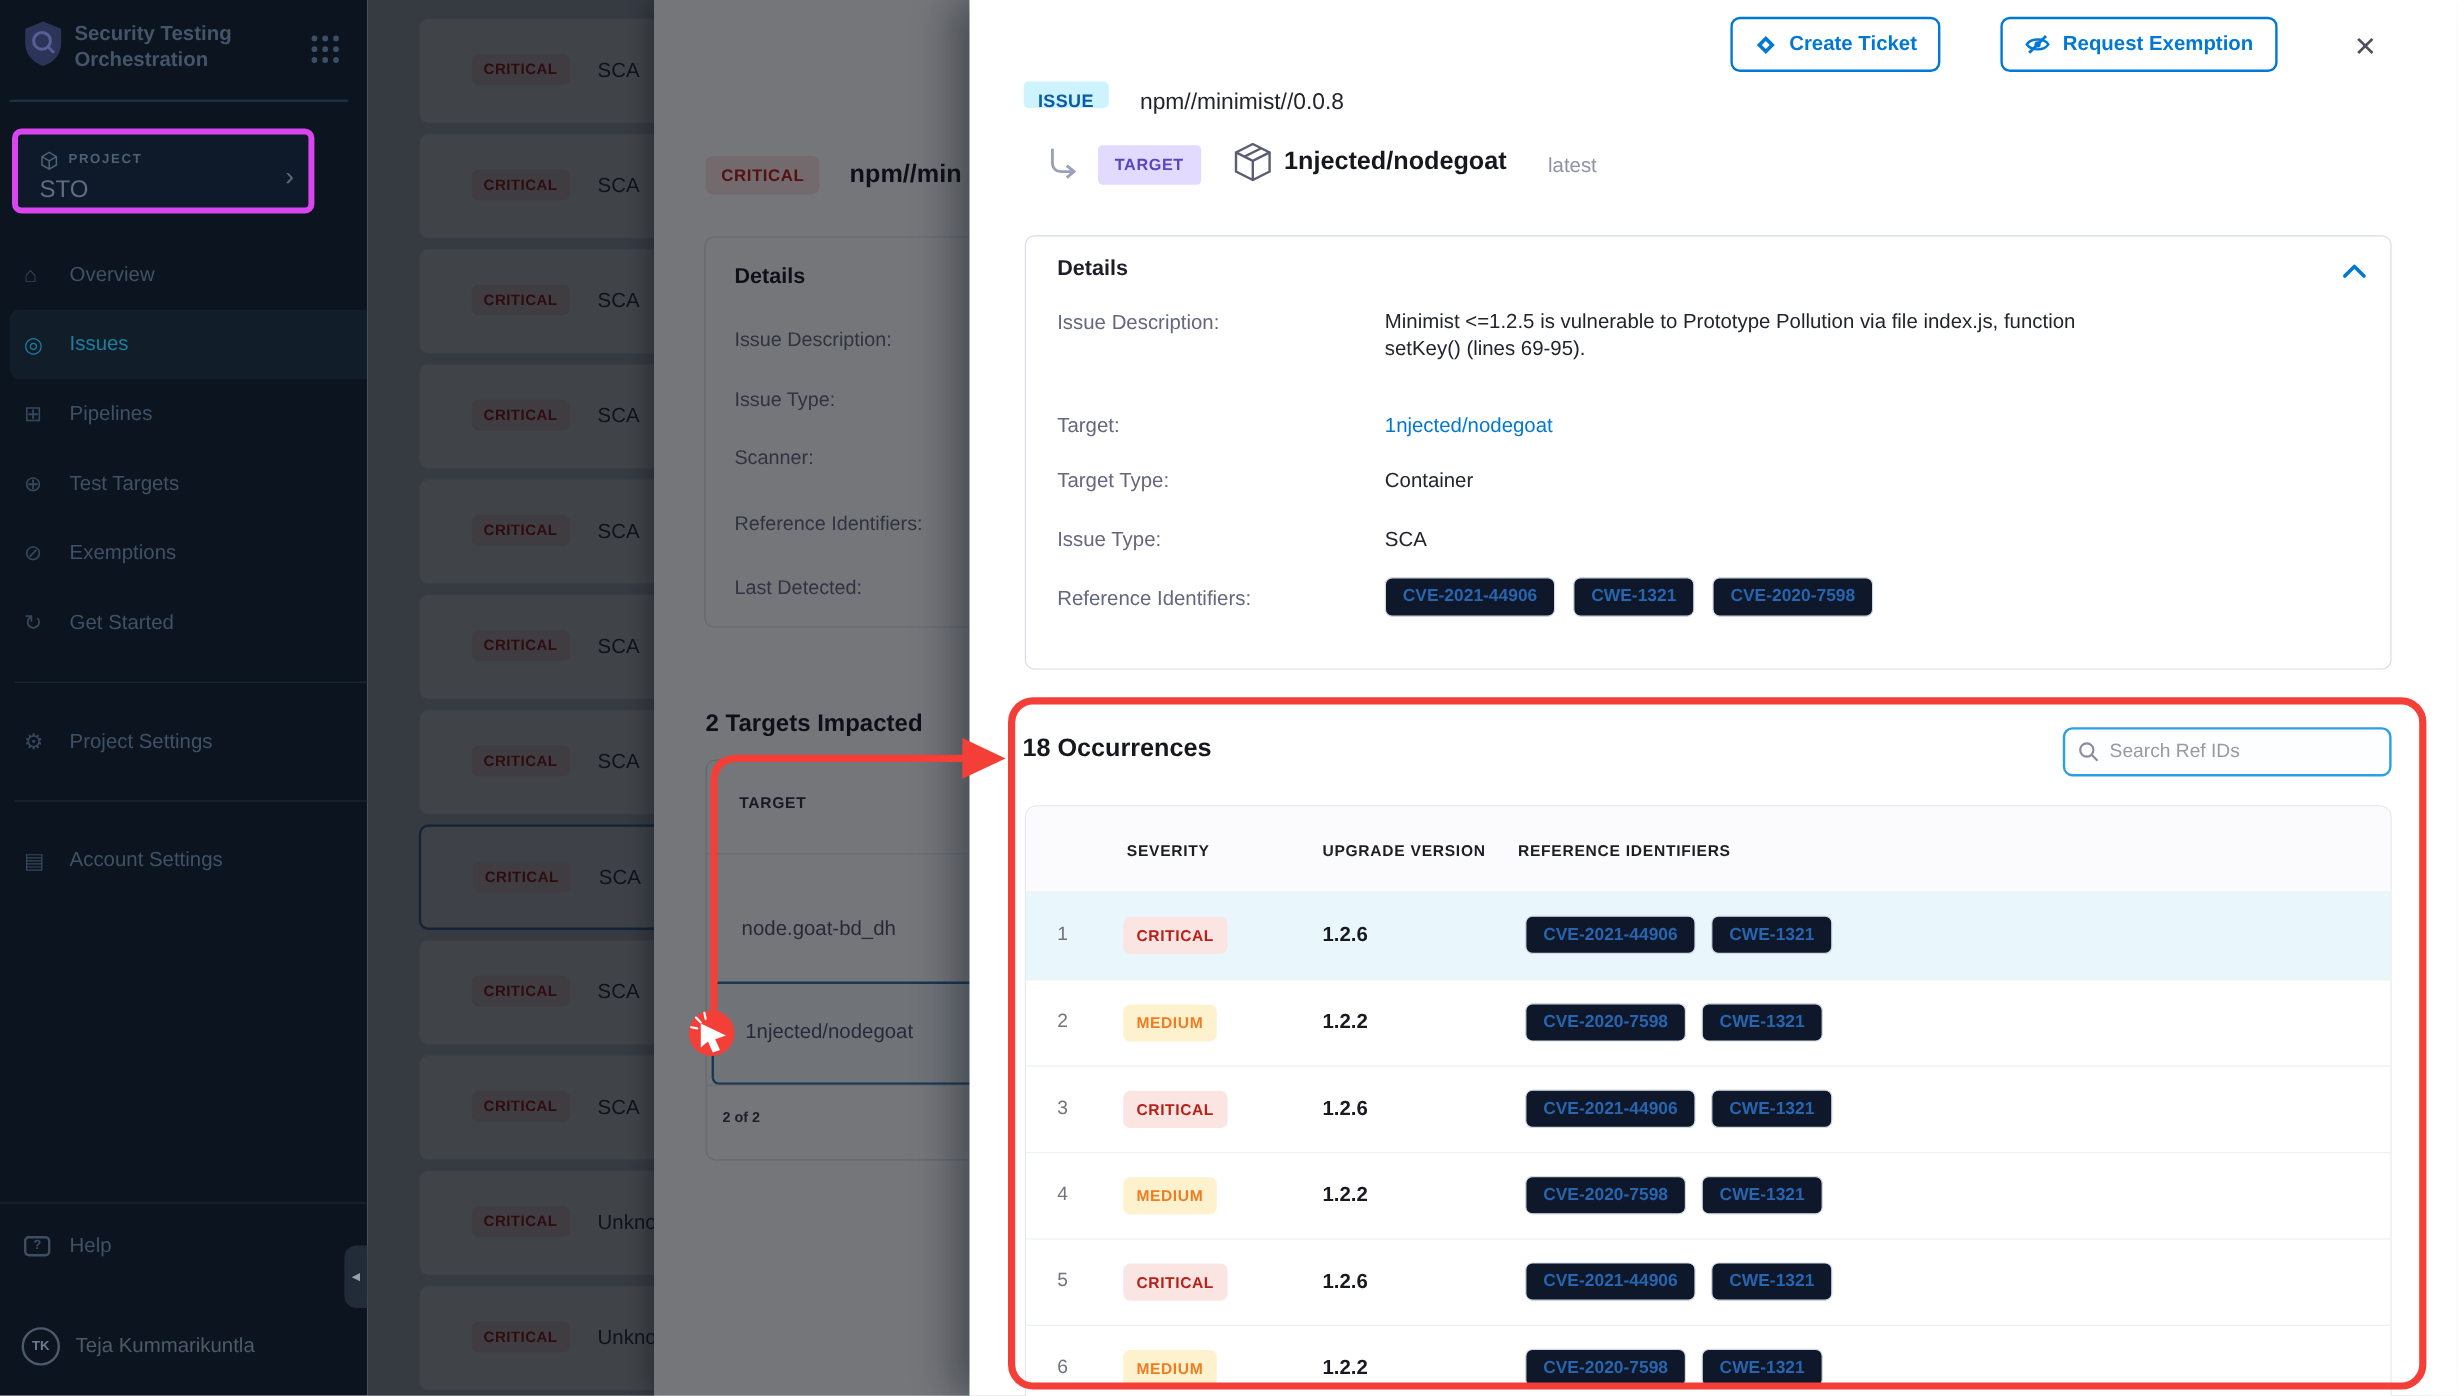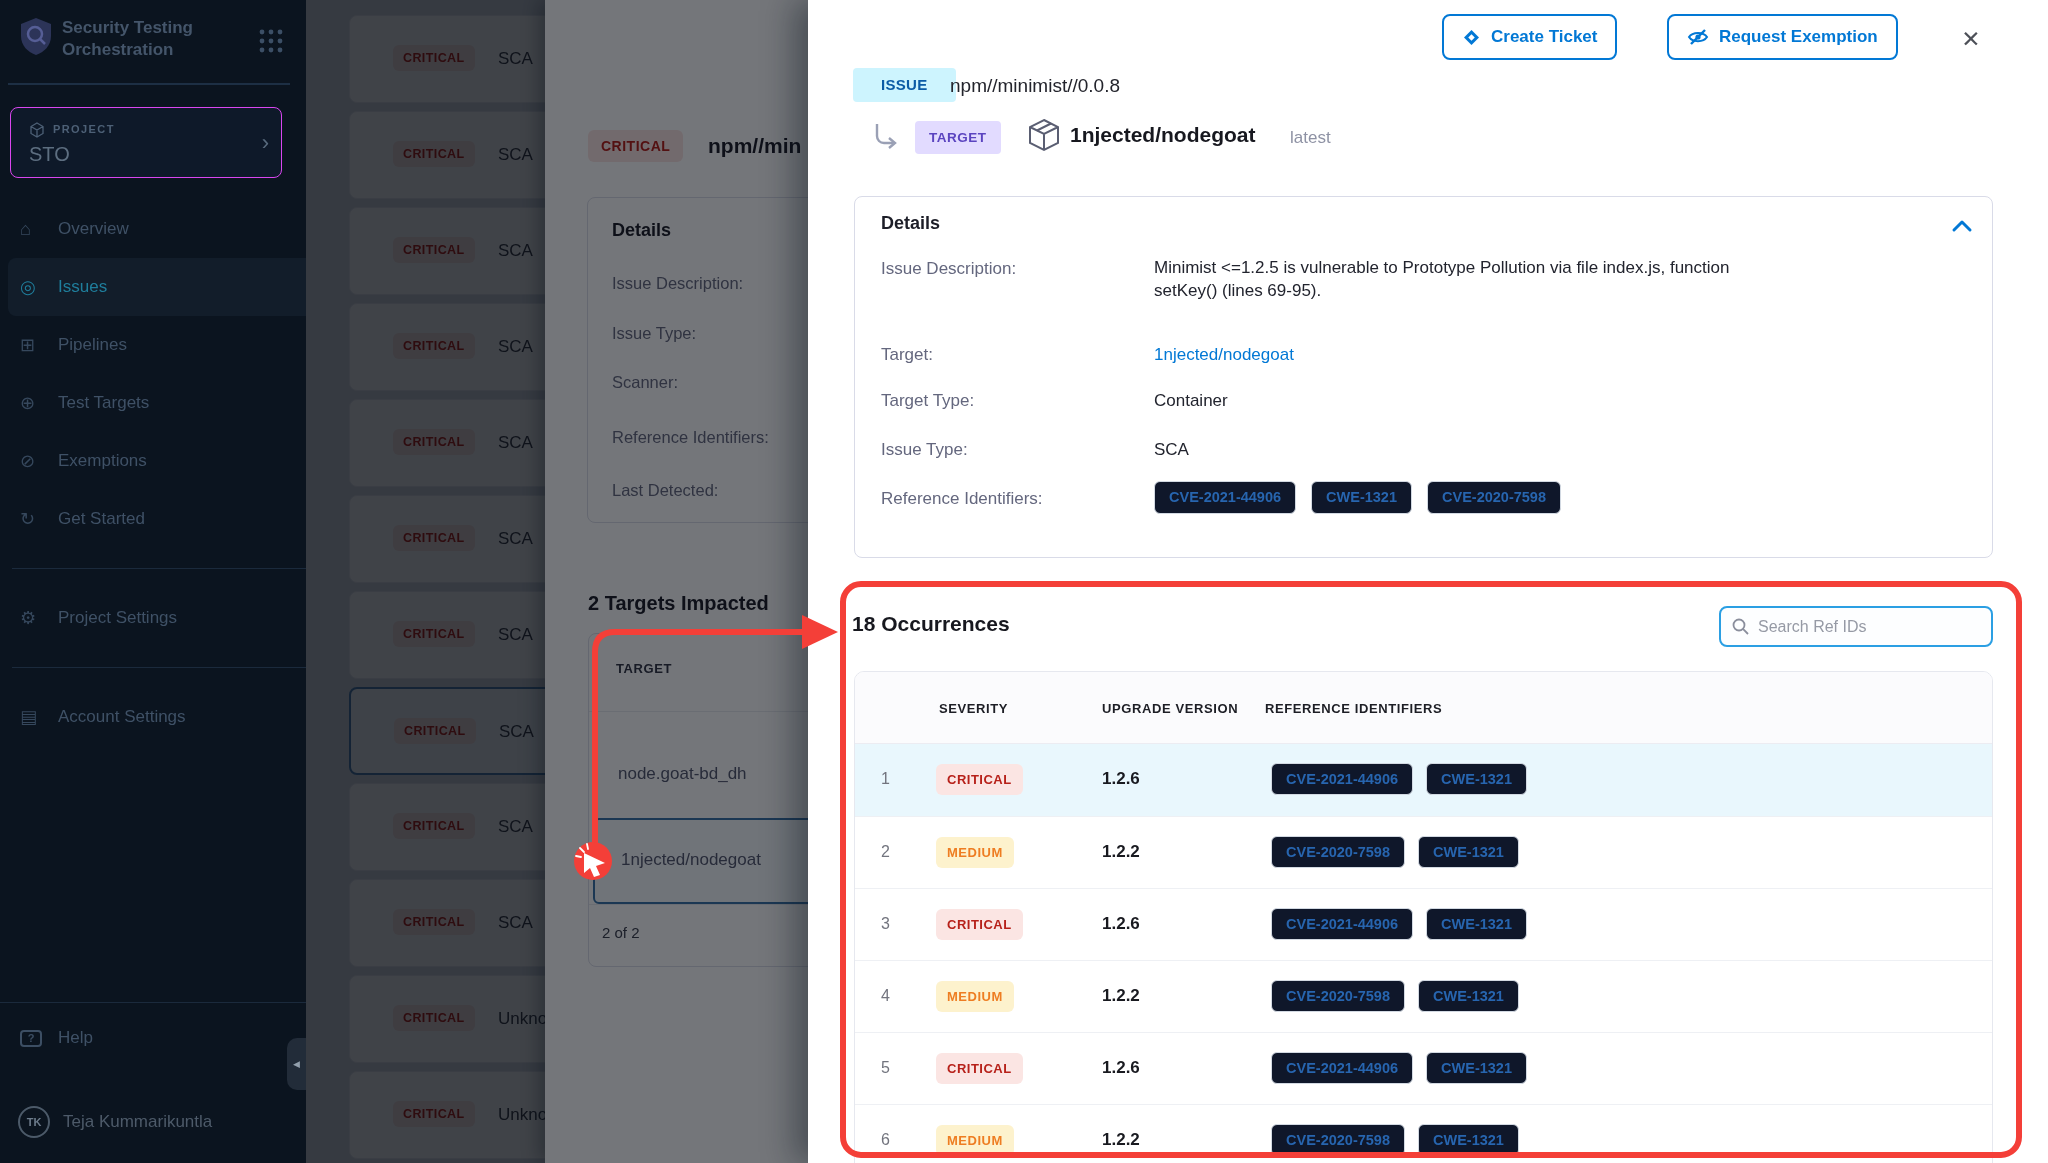--- a/index.html
+++ b/index.html
@@ -14,21 +14,21 @@
   html,body{width:2048px;height:1163px;overflow:hidden;background:#fff;
     font-family:"Liberation Sans","DejaVu Sans",sans-serif;-webkit-font-smoothing:antialiased}
 
   
   .sidebar{position:absolute;left:0;top:0;width:306px;height:1163px;background:#0b141f;z-index:1}
   .side-head{position:absolute;left:0;top:0;width:306px;height:90px}
   .logo{position:absolute;left:18px;top:16px}
   .app-title{position:absolute;left:62px;top:17px;font-size:17px;line-height:22px;font-weight:700;color:#44556a}
   .dots-icon{position:absolute;left:256px;top:26px}
   .side-div{position:absolute;left:8px;width:282px;height:2px;background:#1d2f44}
-  .proj-card{position:absolute;left:10px;top:107px;width:272px;height:71px;border:1px solid #d946ef;border-radius:8px;background:#0e1929}
+  .proj-card{position:absolute;left:10px;top:107px;width:252px;height:71px;border:5px solid #d946ef;border-radius:8px;background:#0e1929}
   .proj-label{position:absolute;left:42px;top:15px;font-size:11px;letter-spacing:1.4px;font-weight:700;color:#4d6076}
   .proj-name{position:absolute;left:18px;top:35px;font-size:20px;color:#5d6e80}
   .proj-chev{position:absolute;right:12px;top:22px;font-size:22px;color:#586a7d}
   .cube-mini{position:absolute;left:18px;top:14px}
   .nav{position:absolute;left:0;top:200px;width:356px}
   .nav-item{display:flex;align-items:center;height:58px;padding-left:20px;cursor:pointer}
   .nav-item.active{background:rgba(120,160,200,.07);border-radius:8px;margin:0 8px;padding-left:12px}
   .nav-icon{width:38px;font-size:18px;color:#36485d;text-align:left}
   .nav-icon::before{content:""}
   .ic-overview::before{content:"⌂"} .ic-issues::before{content:"◎"}
@@ -76,30 +76,30 @@
   .d1-card h3{position:absolute;left:24px;top:22px;font-size:18px;font-weight:700;color:#1d1e28}
   .d1-label{position:absolute;left:24px;font-size:16.5px;color:#696c82;white-space:nowrap}
   .d1-targets-h{position:absolute;left:43px;top:592px;font-size:20px;font-weight:700;color:#1d1e28;white-space:nowrap}
   .d1-tcard{position:absolute;left:43px;top:633px;width:350px;height:334px;border:1px solid #dcdee8;border-radius:8px}
   .d1-tcol{position:absolute;left:27px;top:27px;font-size:13px;font-weight:700;letter-spacing:.6px;color:#343746}
   .d1-tdiv{position:absolute;left:0;top:77px;width:100%;height:1px;background:#e8eaf0}
   .d1-row1{position:absolute;left:29px;top:130px;font-size:17px;color:#565a70;white-space:nowrap;cursor:pointer}
   .d1-selrow{position:absolute;left:4px;top:184px;width:342px;height:86px;border:2px solid #3a74a8;border-radius:6px;background:#f7fafd;cursor:pointer}
   .d1-row2{position:absolute;left:26px;top:30px;font-size:17px;color:#565a70;white-space:nowrap}
   .d1-tdiv2{position:absolute;left:0;top:270px;width:100%;height:1px;background:#e8eaf0}
-  .d1-pg{position:absolute;left:13px;top:290px;font-size:15px;font-weight:400;color:#3d404e}
+  .d1-pg{position:absolute;left:13px;top:290px;font-size:12px;font-weight:700;color:#3d404e}
 
   
   .drawer2{position:absolute;left:808px;top:0;width:1240px;height:1163px;background:#fff;z-index:40;box-shadow:-14px 0 30px rgba(10,20,30,.4)}
   .btn{position:absolute;top:14px;height:46px;display:inline-flex;align-items:center;gap:10px;padding:0 18px;
     border:2px solid var(--accent);border-radius:8px;background:#fff;color:var(--accent);
     font-size:17px;font-weight:700;cursor:pointer;white-space:nowrap}
   .close-x{position:absolute;left:1146px;top:22px;width:34px;height:34px;font-size:23px;color:#4d5058;
     display:flex;align-items:center;justify-content:center;cursor:pointer}
-  .issue-badge{position:absolute;left:45px;top:68px;height:34px;line-height:34px;padding:0 28px;border-radius:4px;
+  .issue-badge{position:absolute;left:45px;top:68px;height:22px;line-height:34px;padding:0 12px;border-radius:4px;
     background:var(--issue-bg);color:var(--issue-tx);font-size:15px;font-weight:800;letter-spacing:.3px}
   .issue-name{position:absolute;left:142px;top:75px;font-size:19px;color:#23242c}
   .ret-icon{position:absolute;left:62px;top:120px}
   .target-badge{position:absolute;left:107px;top:121px;height:33px;line-height:33px;padding:0 14px;border-radius:4px;
     background:var(--target-bg);color:var(--target-tx);font-size:13.5px;font-weight:800;letter-spacing:.5px}
   .pkg-icon{position:absolute;left:218px;top:116px}
   .target-name{position:absolute;left:262px;top:123px;font-size:21px;font-weight:800;color:#17181f}
   .target-tag{position:absolute;left:482px;top:128px;font-size:17px;color:#8e92a4}
 
   .det-card{position:absolute;left:46px;top:196px;width:1139px;height:362px;border:1px solid #d9dbe8;border-radius:8px}

